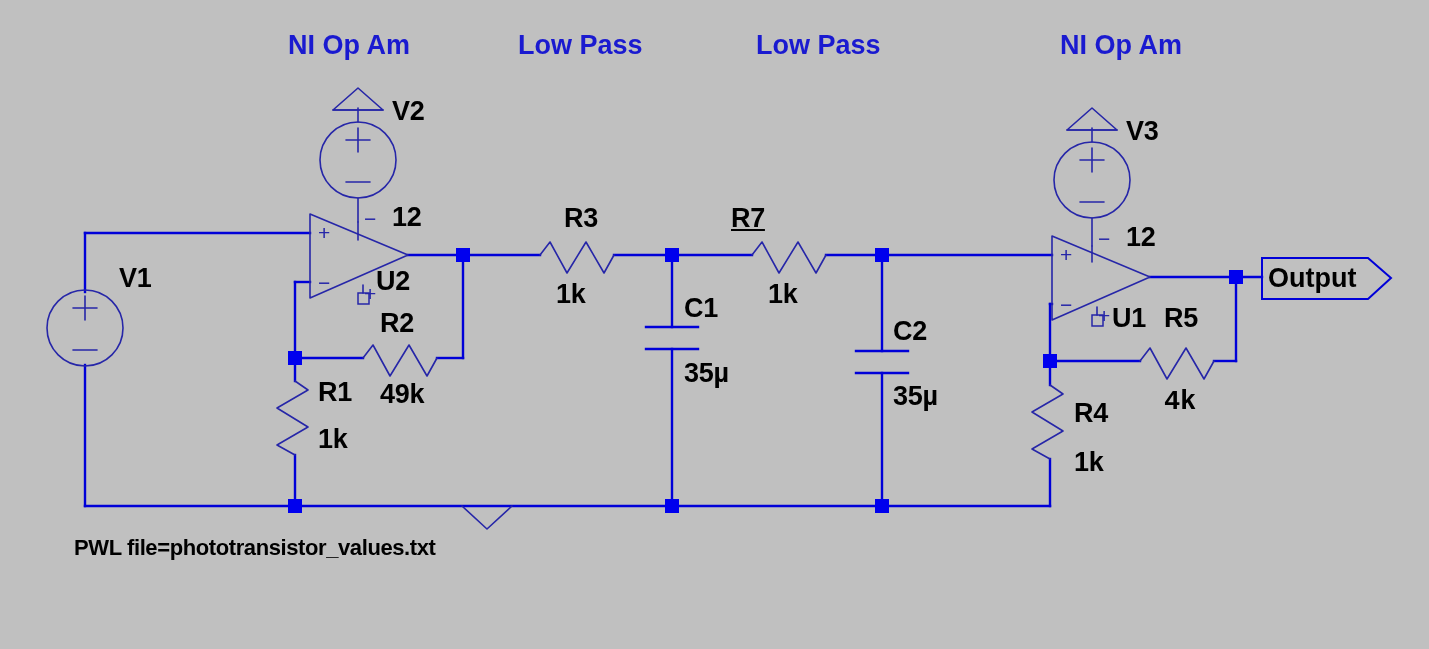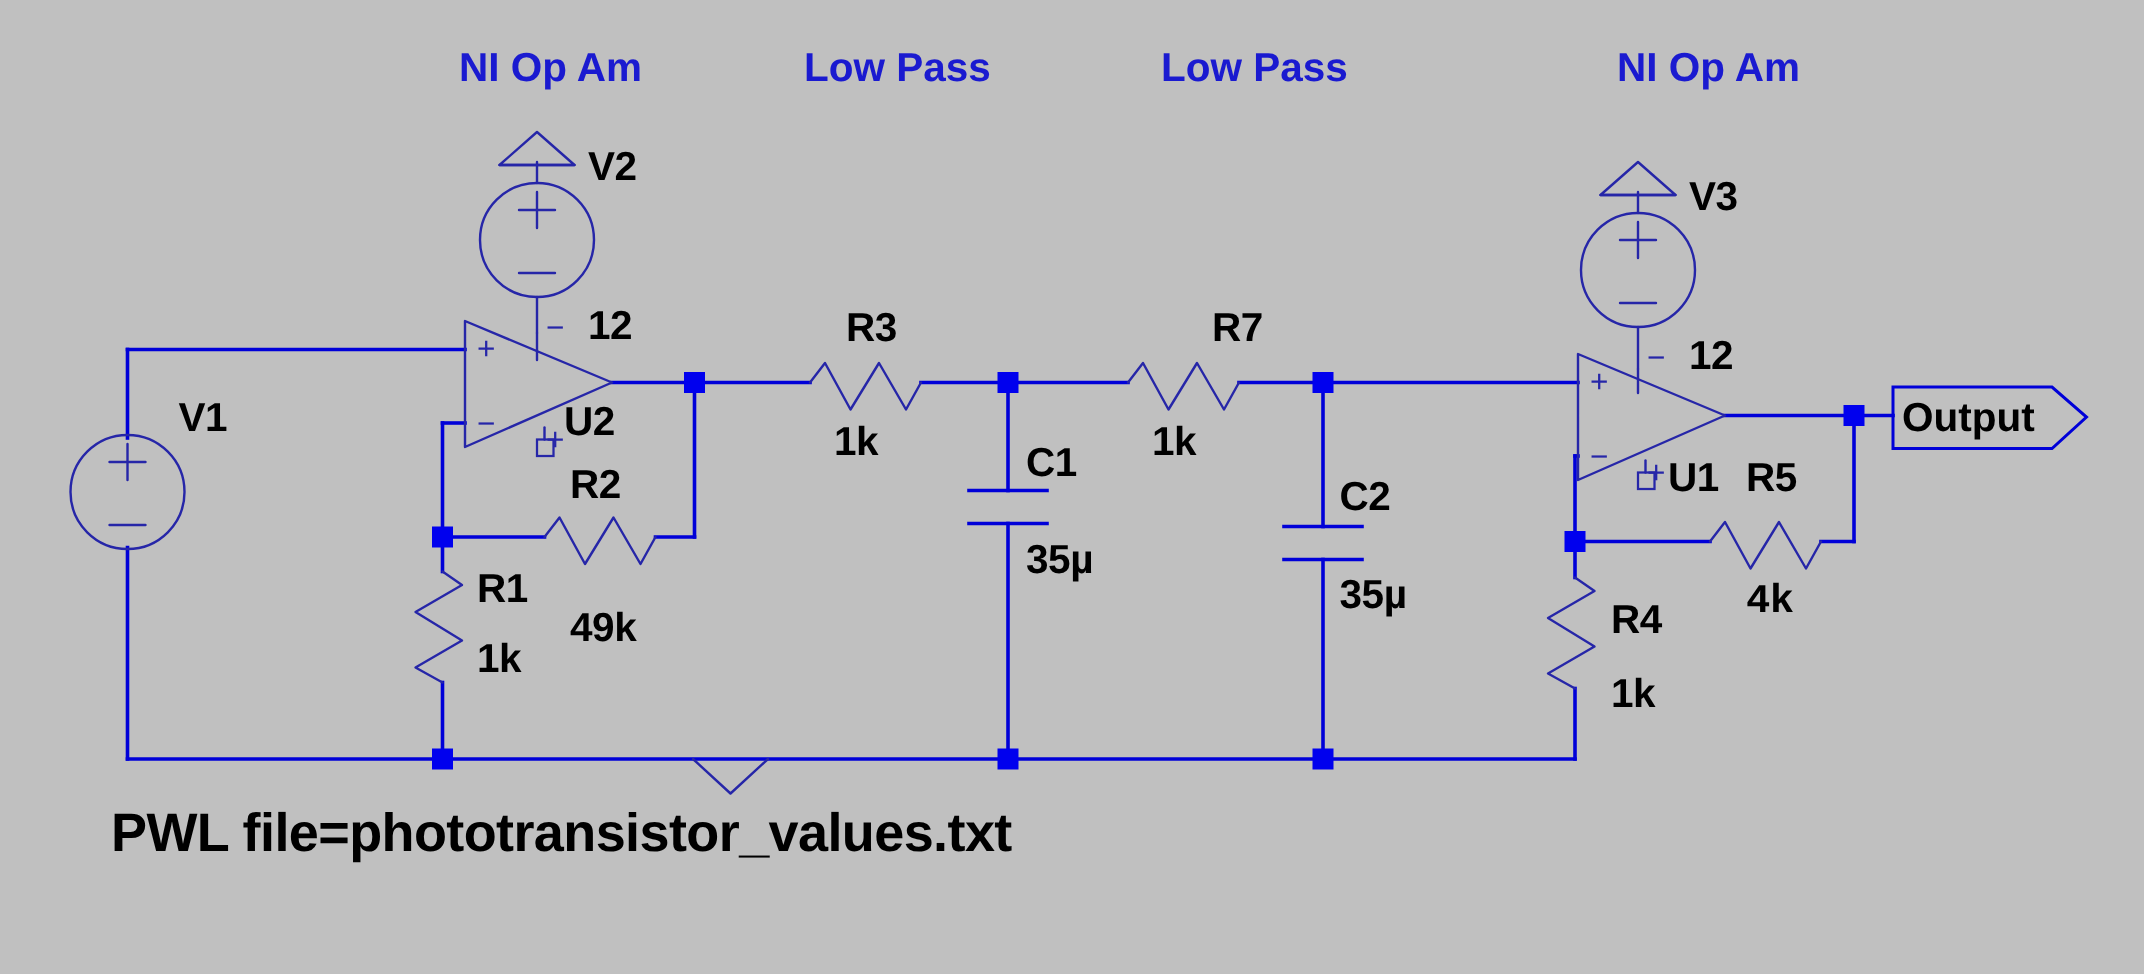--- a/index.html
+++ b/index.html
@@ -64,25 +64,24 @@
   }
   .lbl-black {
     color: #000000;
     font-size: 27px;
     letter-spacing: -0.3px;
   }
   .lbl-blue {
     color: #1a1ad0;
     font-size: 27px;
     letter-spacing: 0px;
-    margin-left: 18px;
   }
   .lbl-spice {
     color: #000000;
-    font-size: 36px;
+    font-size: 22px;
     letter-spacing: -0.4px;
   }
   .lbl-out {
     color: #000000;
     font-size: 27px;
   }
   .pinmark {
     position: absolute;
     color: #2626a8;
     font-family: "Liberation Sans", sans-serif;
@@ -267,26 +266,26 @@
   <span class="lbl lbl-black" style="left:1126px; top:118px;text-align:center;">V3</span>
   <span class="lbl lbl-black" style="left:1126px; top:224px;">12</span>
 
   <span class="lbl lbl-black" style="left:376px; top:268px;text-align:right;">U2</span>
   <span class="lbl lbl-black" style="left:1112px; top:305px;">U1</span>
 
   <span class="lbl lbl-black" style="left:318px; top:379px;">R1</span>
   <span class="lbl lbl-black" style="left:318px; top:426px;">1k</span>
 
   <span class="lbl lbl-black" style="left:380px; top:310px;">R2</span>
-  <span class="lbl lbl-black" style="left:380px; top:405px;">49k</span>
+  <span class="lbl lbl-black" style="left:380px; top:381px;">49k</span>
 
   <span class="lbl lbl-black" style="left:564px; top:205px;">R3</span>
   <span class="lbl lbl-black" style="left:556px; top:281px;">1k</span>
 
-  <span class="lbl lbl-black" style="left:808px; top:205px;">R7</span>
+  <span class="lbl lbl-black" style="left:731px; top:205px;text-decoration:underline;">R7</span>
   <span class="lbl lbl-black" style="left:768px; top:281px;">1k</span>
 
   <span class="lbl lbl-black" style="left:1074px; top:400px;">R4</span>
   <span class="lbl lbl-black" style="left:1074px; top:449px;">1k</span>
 
   <span class="lbl lbl-black" style="left:1164px; top:305px;">R5</span>
   <span class="lbl lbl-black" style="left:1164px; top:389px;font-family:Liberation Mono, monospace;">4k</span>
 
   <span class="lbl lbl-black" style="left:684px; top:295px;">C1</span>
   <span class="lbl lbl-black" style="left:684px; top:360px;">35µ</span>

